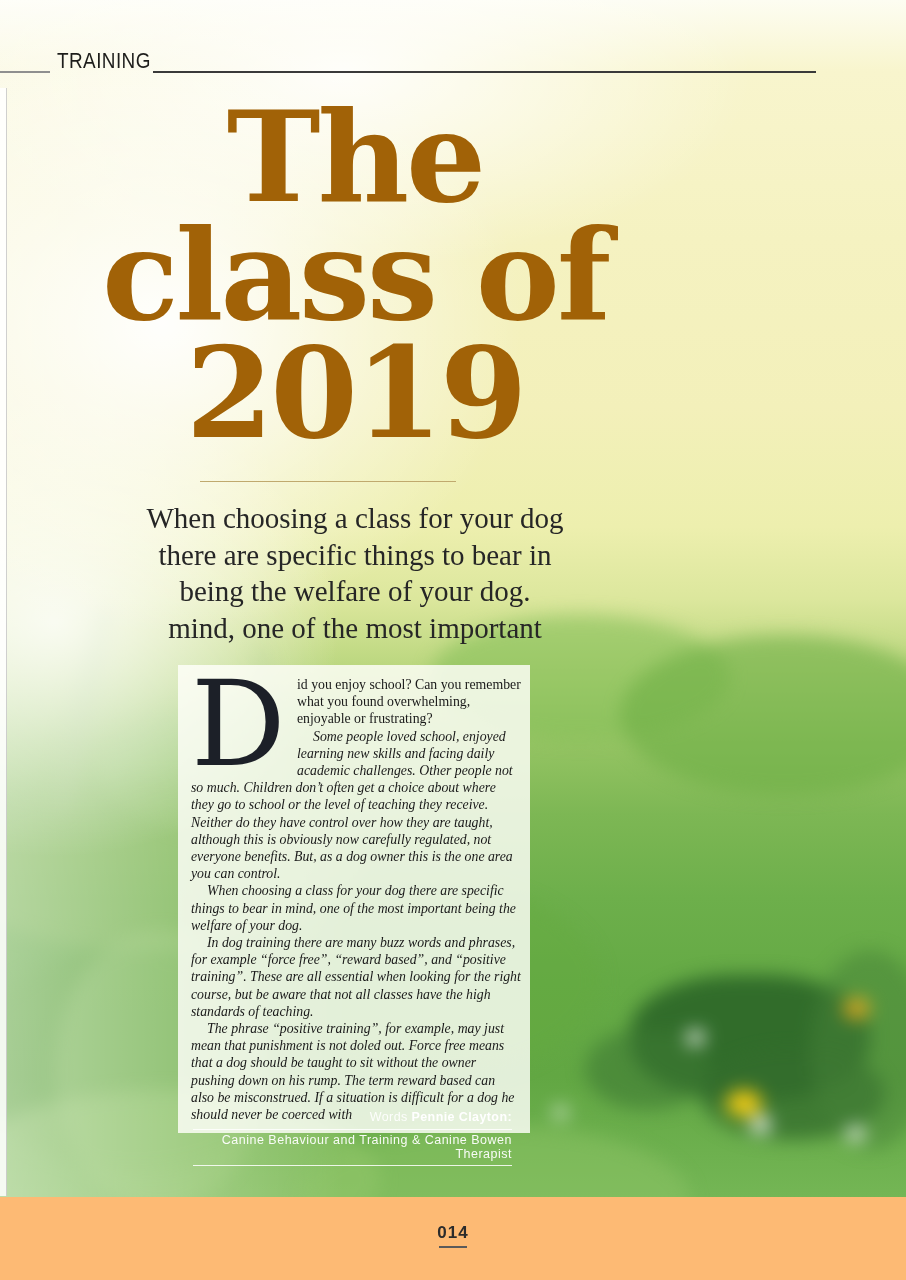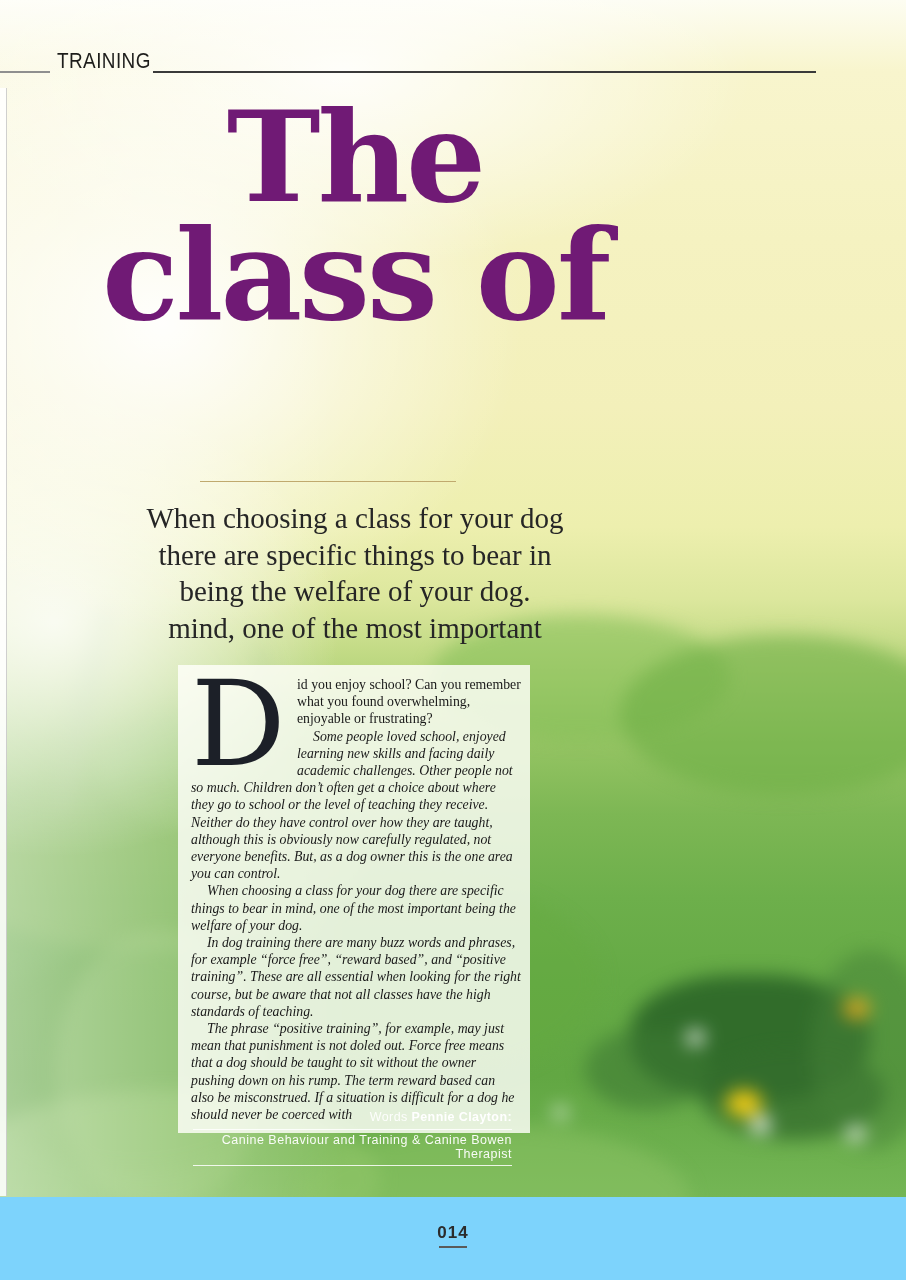--- a/index.html
+++ b/index.html
@@ -74,21 +74,21 @@
   
   .byline{position:absolute;left:193px;top:1110px;width:319px;text-align:right;
     font-family:"Liberation Sans",sans-serif;color:#ffffff;}
   .byline-words{font-size:12.5px;letter-spacing:0.4px;padding-bottom:5px;}
   .byline-prefix{color:rgba(255,255,255,0.92);}
   .byline-author{font-weight:bold;}
   .byline-rule{border-top:1px solid rgba(255,255,255,0.85);}
   .byline-credit{font-size:12.5px;letter-spacing:0.5px;color:rgba(255,255,255,0.95);padding:3px 0 4px 0;}
 
   
-  .footer{position:absolute;left:0;top:1197px;width:906px;height:83px;background:#7dd3fc;}
+  .footer{position:absolute;left:0;top:1197px;width:906px;height:83px;background:#fdba74;}
   .pagenum{margin:26px auto 3px auto;text-align:center;font-family:"Liberation Sans",sans-serif;
     font-weight:bold;font-size:17px;color:#2b2b2b;letter-spacing:1px;}
   .pagenum-rule{width:28px;margin:0 auto;border-top:2px solid #5a5a5a;}
 </style>
 </head>
 <body>
 
 <div class="page">
 
   <div class="photo">
@@ -119,23 +119,24 @@
   </div>
 
   <div class="page-edge"></div>
 
   <header class="kicker">
     <span class="rule-left"></span>
     <span class="kicker-text">TRAINING</span>
     <span class="rule-right"></span>
   </header>
 
-  <h1 class="title" style="color:#701a75;">
+  <h1 class="title" style="color:#a16207;">
     <span>The</span>
     <span>class of</span>
+    <span>2019</span>
   </h1>
   <div class="title-underline"></div>
 
   <p class="standfirst">
     <span>When choosing a class for your dog</span>
     <span>there are specific things to bear in</span>
     <span>being the welfare of your dog.</span>
     <span>mind, one of the most important</span>
   </p>
 

